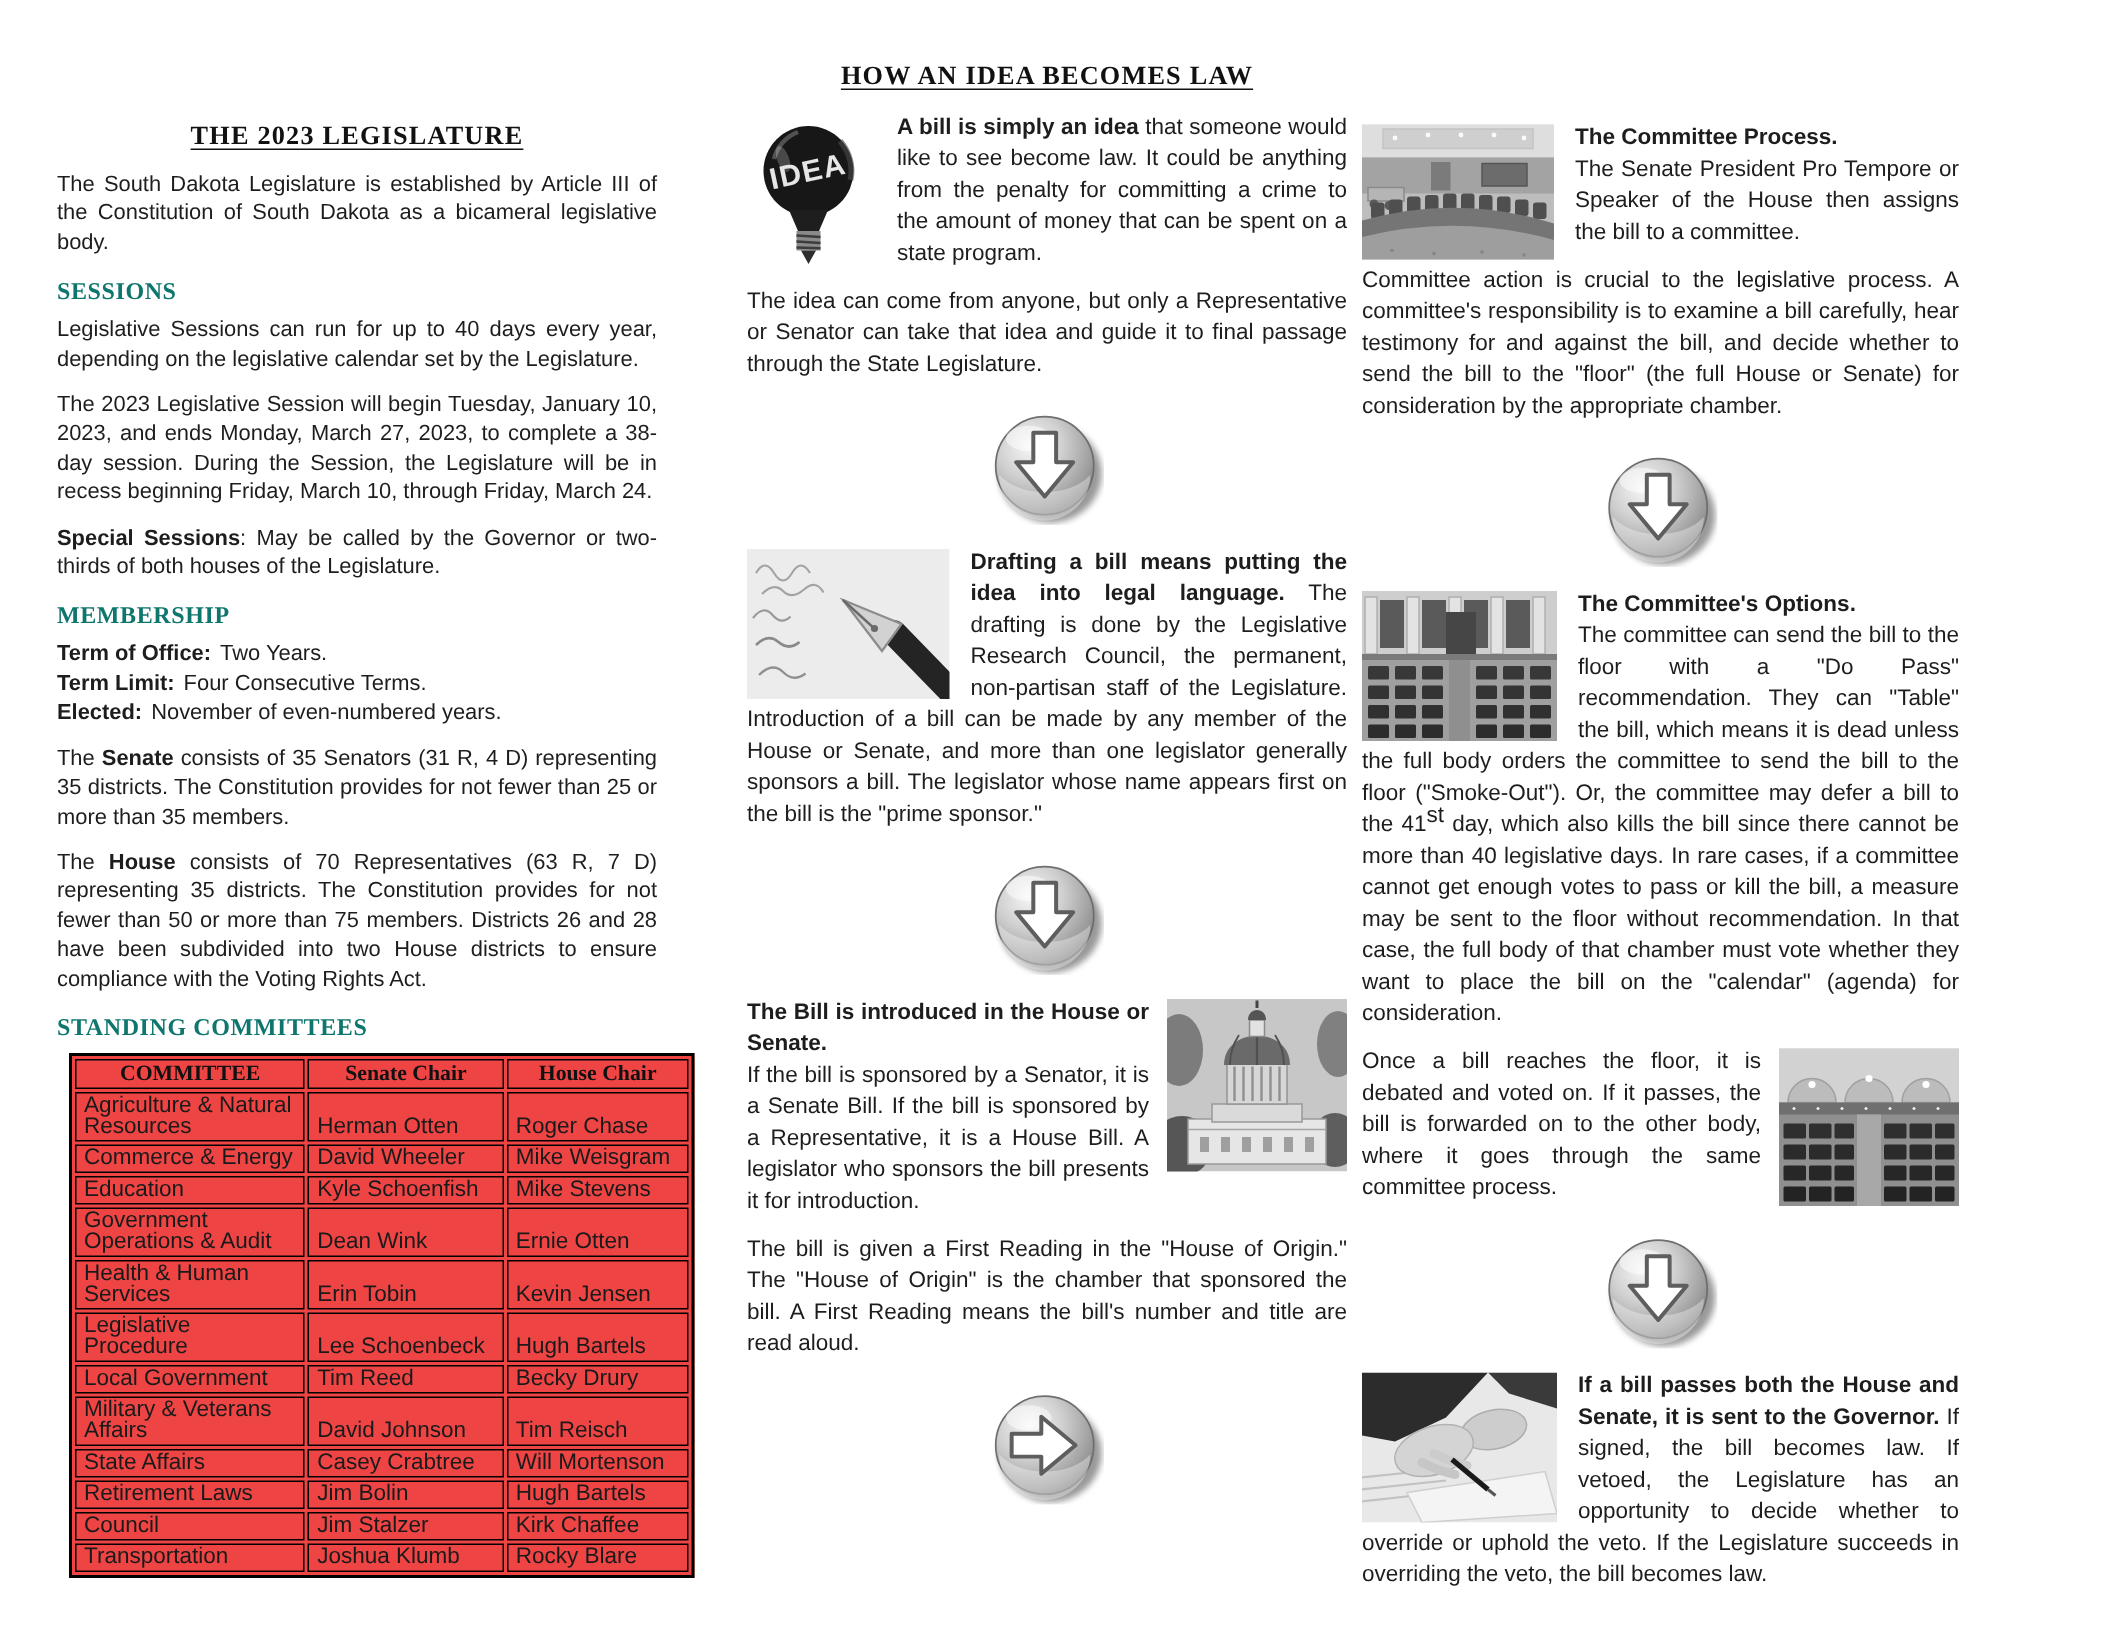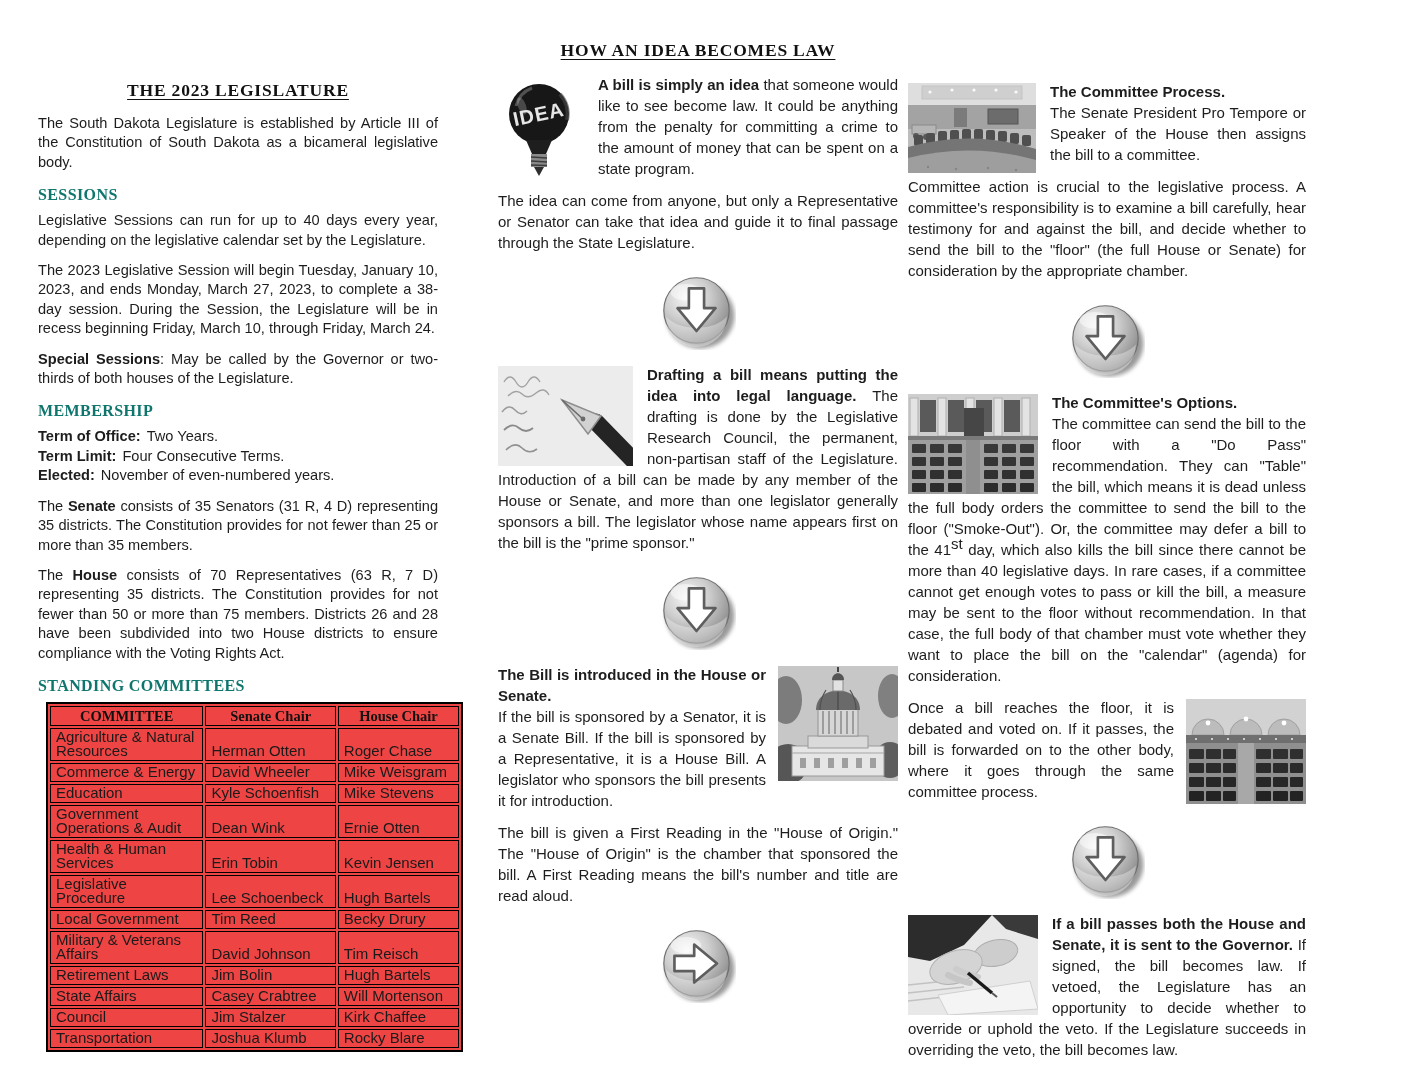--- a/index.html
+++ b/index.html
@@ -144,28 +144,28 @@
           <td>Local Government</td>
           <td>Tim Reed</td>
           <td>Becky Drury</td>
         </tr>
       <tr>
           <td>Military &amp; Veterans Affairs</td>
           <td>David Johnson</td>
           <td>Tim Reisch</td>
         </tr>
       <tr>
+          <td>State Affairs</td>
+          <td>Casey Crabtree</td>
+          <td>Will Mortenson</td>
+        </tr>
+      <tr>
           <td>Retirement Laws</td>
           <td>Jim Bolin</td>
           <td>Hugh Bartels</td>
-        </tr>
-      <tr>
-          <td>State Affairs</td>
-          <td>Casey Crabtree</td>
-          <td>Will Mortenson</td>
         </tr>
       <tr>
           <td>Council</td>
           <td>Jim Stalzer</td>
           <td>Kirk Chaffee</td>
         </tr>
       <tr>
           <td>Transportation</td>
           <td>Joshua Klumb</td>
           <td>Rocky Blare</td>

